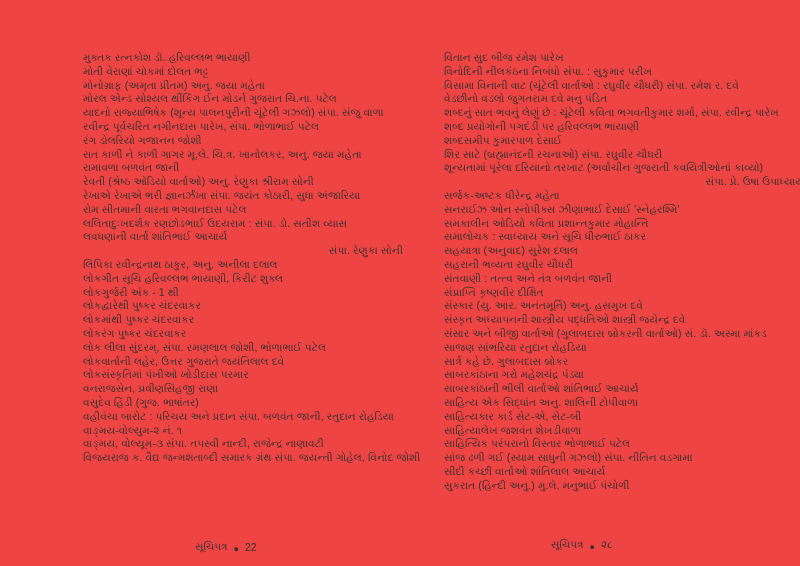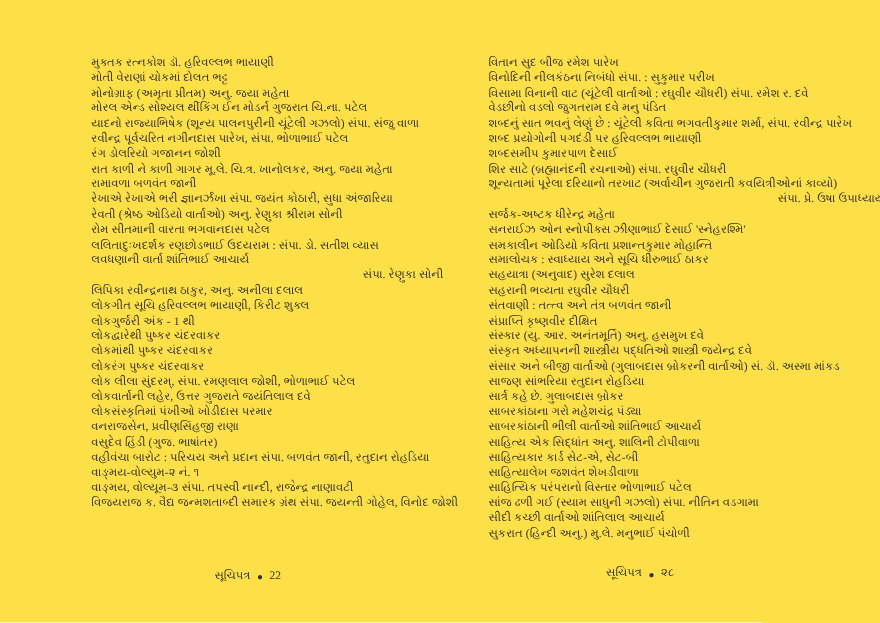--- a/index.html
+++ b/index.html
@@ -4,23 +4,23 @@
 <style>
   html, body {
     margin: 0;
     padding: 0;
     background: #ffffff;
   }
   .sheet {
     position: relative;
     width: 800px;
     height: 566px;
-    background: #fde047;
+    background: #ef4444;
     overflow: hidden;
-    font-family: Liberation Serif, serif;
+    font-family: Liberation Sans, sans-serif;
     color: #35322e;
   }
   .column {
     position: absolute;
     top: 51px;
     font-size: 10.5px;
     line-height: 13.8px;
     white-space: nowrap;
     letter-spacing: 0.1px;
   }
@@ -29,20 +29,21 @@
   .line { height: 13.8px; }
   .line.indent { padding-left: 38px; text-align: right; }
   .footer {
     position: absolute;
     font-size: 10.5px;
     color: #35322e;
     display: flex;
     align-items: flex-end;
     gap: 6px;
     white-space: nowrap;
+    margin-top: 22px;
   }
   .footer-left  { left: 195px; top: 518px; }
   .footer-right { left: 551px; top: 516px; }
   .footer .bullet {
     font-size: 9px;
     line-height: 1;
     transform: translateY(0.5px);
   }
 </style>
 </head>
@@ -53,22 +54,22 @@
   <div class="column column-left">
       <div class="line">મુક્તક રત્નકોશ  ડૉ. હરિવલ્લભ ભાયાણી</div>
       <div class="line">મોતી વેરાણાં ચોકમાં દોલત ભટ્ટ</div>
       <div class="line">મોનોગ્રાફ (અમૃતા પ્રીતમ) અનુ. જયા મહેતા</div>
       <div class="line">મોરલ એન્ડ સોશ્યલ થીંકિંગ ઈન મોડર્ન ગુજરાત ચિ.ના. પટેલ</div>
       <div class="line">યાદનો રાજ્યાભિષેક (શૂન્ય પાલનપુરીની ચૂંટેલી ગઝલો) સંપા. સંજુ વાળા</div>
       <div class="line">રવીન્દ્ર પૂર્વચરિત નગીનદાસ પારેખ, સંપા. ભોળાભાઈ પટેલ</div>
       <div class="line">રંગ ડોલરિયો ગજાનન જોશી</div>
       <div class="line">રાત કાળી ને કાળી ગાગર મૂ.લે. ચિ.ત્ર. ખાનોલકર, અનુ. જયા મહેતા</div>
       <div class="line">રામાવળા બળવંત જાની</div>
+      <div class="line">રેવતી (શ્રેષ્ઠ ઓડિયો વાર્તાઓ) અનુ. રેણુકા શ્રીરામ સોની</div>
       <div class="line">રેખાએ રેખાએ ભરી જ્ઞાનર્ઝંખા સંપા. જયંત કોઠારી, સુધા અંજારિયા</div>
-      <div class="line">રેવતી (શ્રેષ્ઠ ઓડિયો વાર્તાઓ) અનુ. રેણુકા શ્રીરામ સોની</div>
       <div class="line">રોમ સીતમાની વારતા ભગવાનદાસ પટેલ</div>
       <div class="line">લલિતાદુઃખદર્શક  રણછોડભાઈ ઉદયરામ : સંપા. ડો. સતીશ વ્યાસ</div>
       <div class="line">લવધણાની વાર્તા શાંતિભાઈ આચાર્ય</div>
       <div class="line indent">સંપા. રેણુકા સોની</div>
       <div class="line">લિપિકા રવીન્દ્રનાથ ઠાકુર, અનુ. અનીલા દલાલ</div>
       <div class="line">લોકગીત સૂચિ હરિવલ્લભ ભાયાણી, કિરીટ શુક્લ</div>
       <div class="line">લોકગુર્જરી અંક - 1 થી</div>
       <div class="line">લોકદ્વારેથી પુષ્કર ચંદરવાકર</div>
       <div class="line">લોકમાંથી  પુષ્કર ચંદરવાકર</div>
       <div class="line">લોકરંગ પુષ્કર ચંદરવાકર</div>

